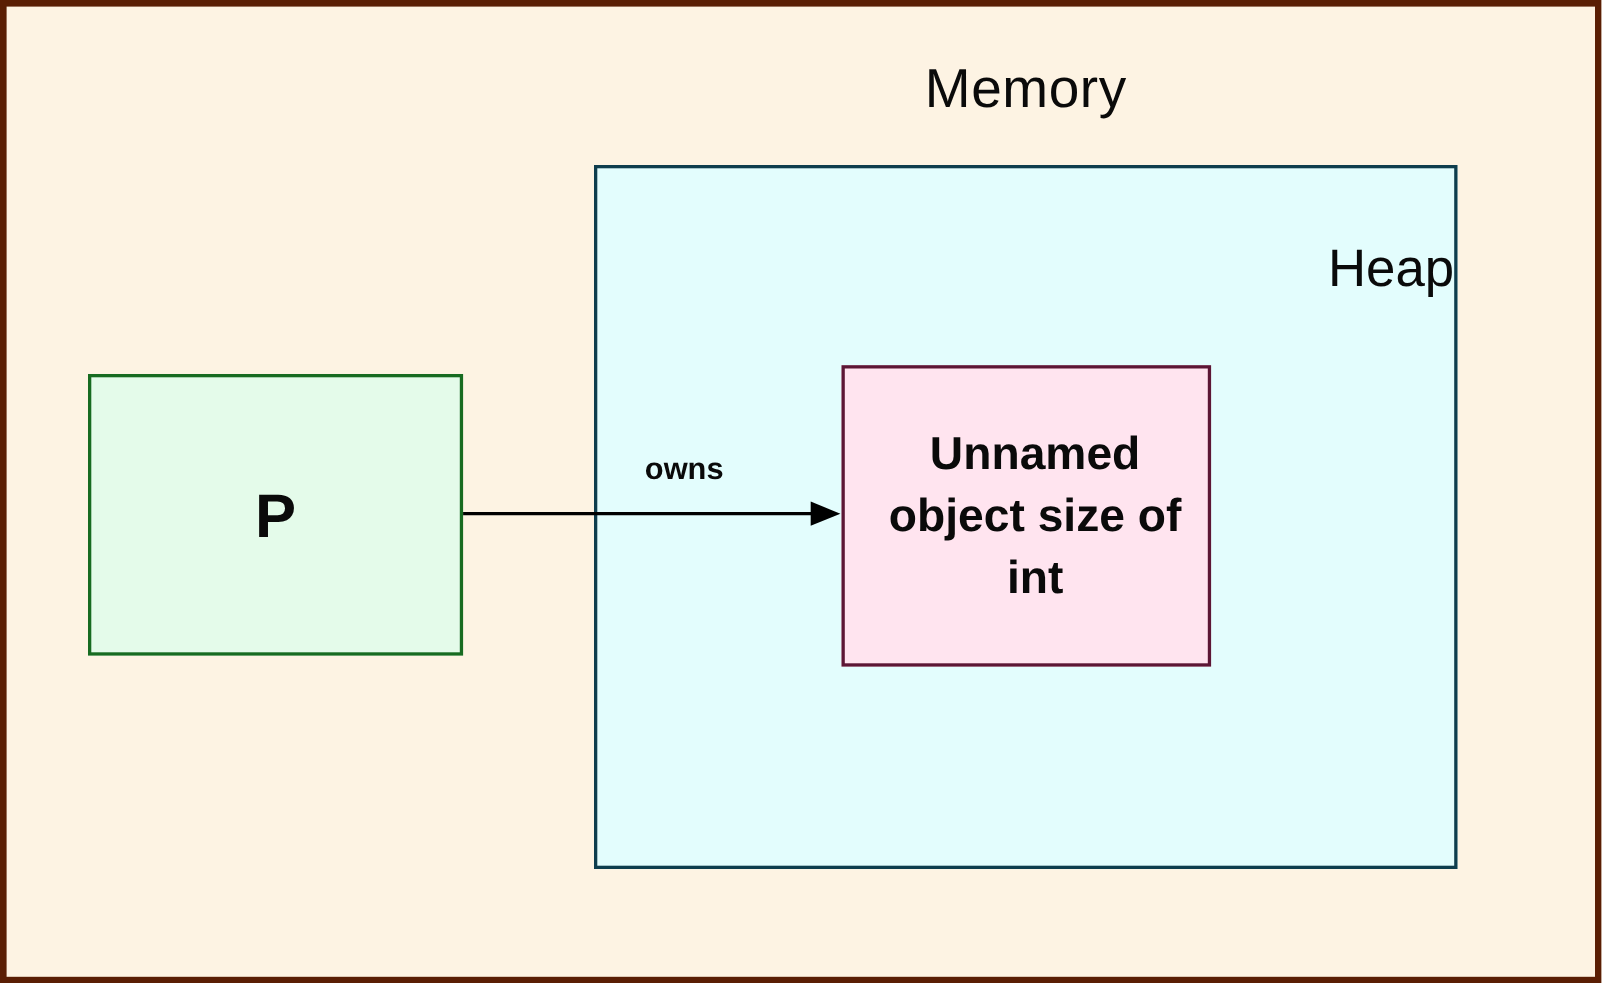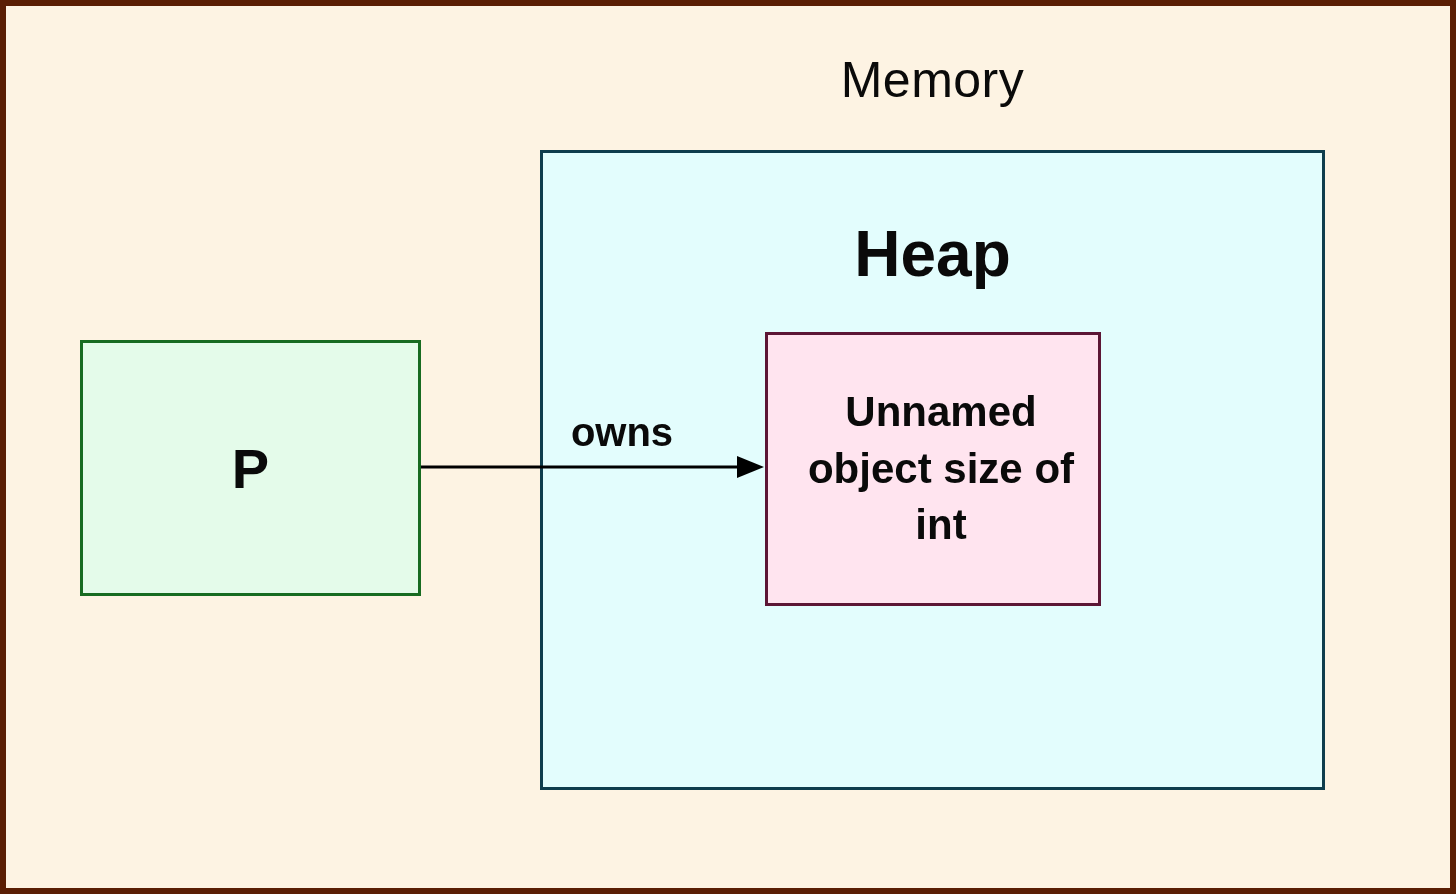--- a/index.html
+++ b/index.html
@@ -33,23 +33,23 @@
     left: 534px;
     top: 144px;
     width: 785px;
     height: 640px;
     box-sizing: border-box;
     background: var(--heap-fill, #e3fdfd);
     border: 3px solid var(--heap-border, #0e3d4d);
   }
   .heap-label {
     margin-top: 64px;
-    text-align: center;
-    font-size: 64px;
-    font-weight: 700;
+    text-align: right;
+    font-size: 48px;
+    font-weight: 400;
   }
   .pointer-box {
     position: absolute;
     left: 74px;
     top: 334px;
     width: 341px;
     height: 256px;
     box-sizing: border-box;
     background: var(--pointer-fill, #e4fbea);
     border: 3px solid var(--pointer-border, #176b21);
@@ -93,21 +93,21 @@
     stroke-width: 3;
   }
   .arrow-head {
     fill: var(--arrow-color, #000000);
   }
   .owns-label {
     position: absolute;
     left: 616px;
     top: 404px;
     transform: translateX(-50%);
-    font-size: 40px;
+    font-size: 28px;
     font-weight: 700;
   }
 </style>
 </head>
 <body>
 
 <div class="canvas">
 
   <div class="memory-label">Memory</div>
 

